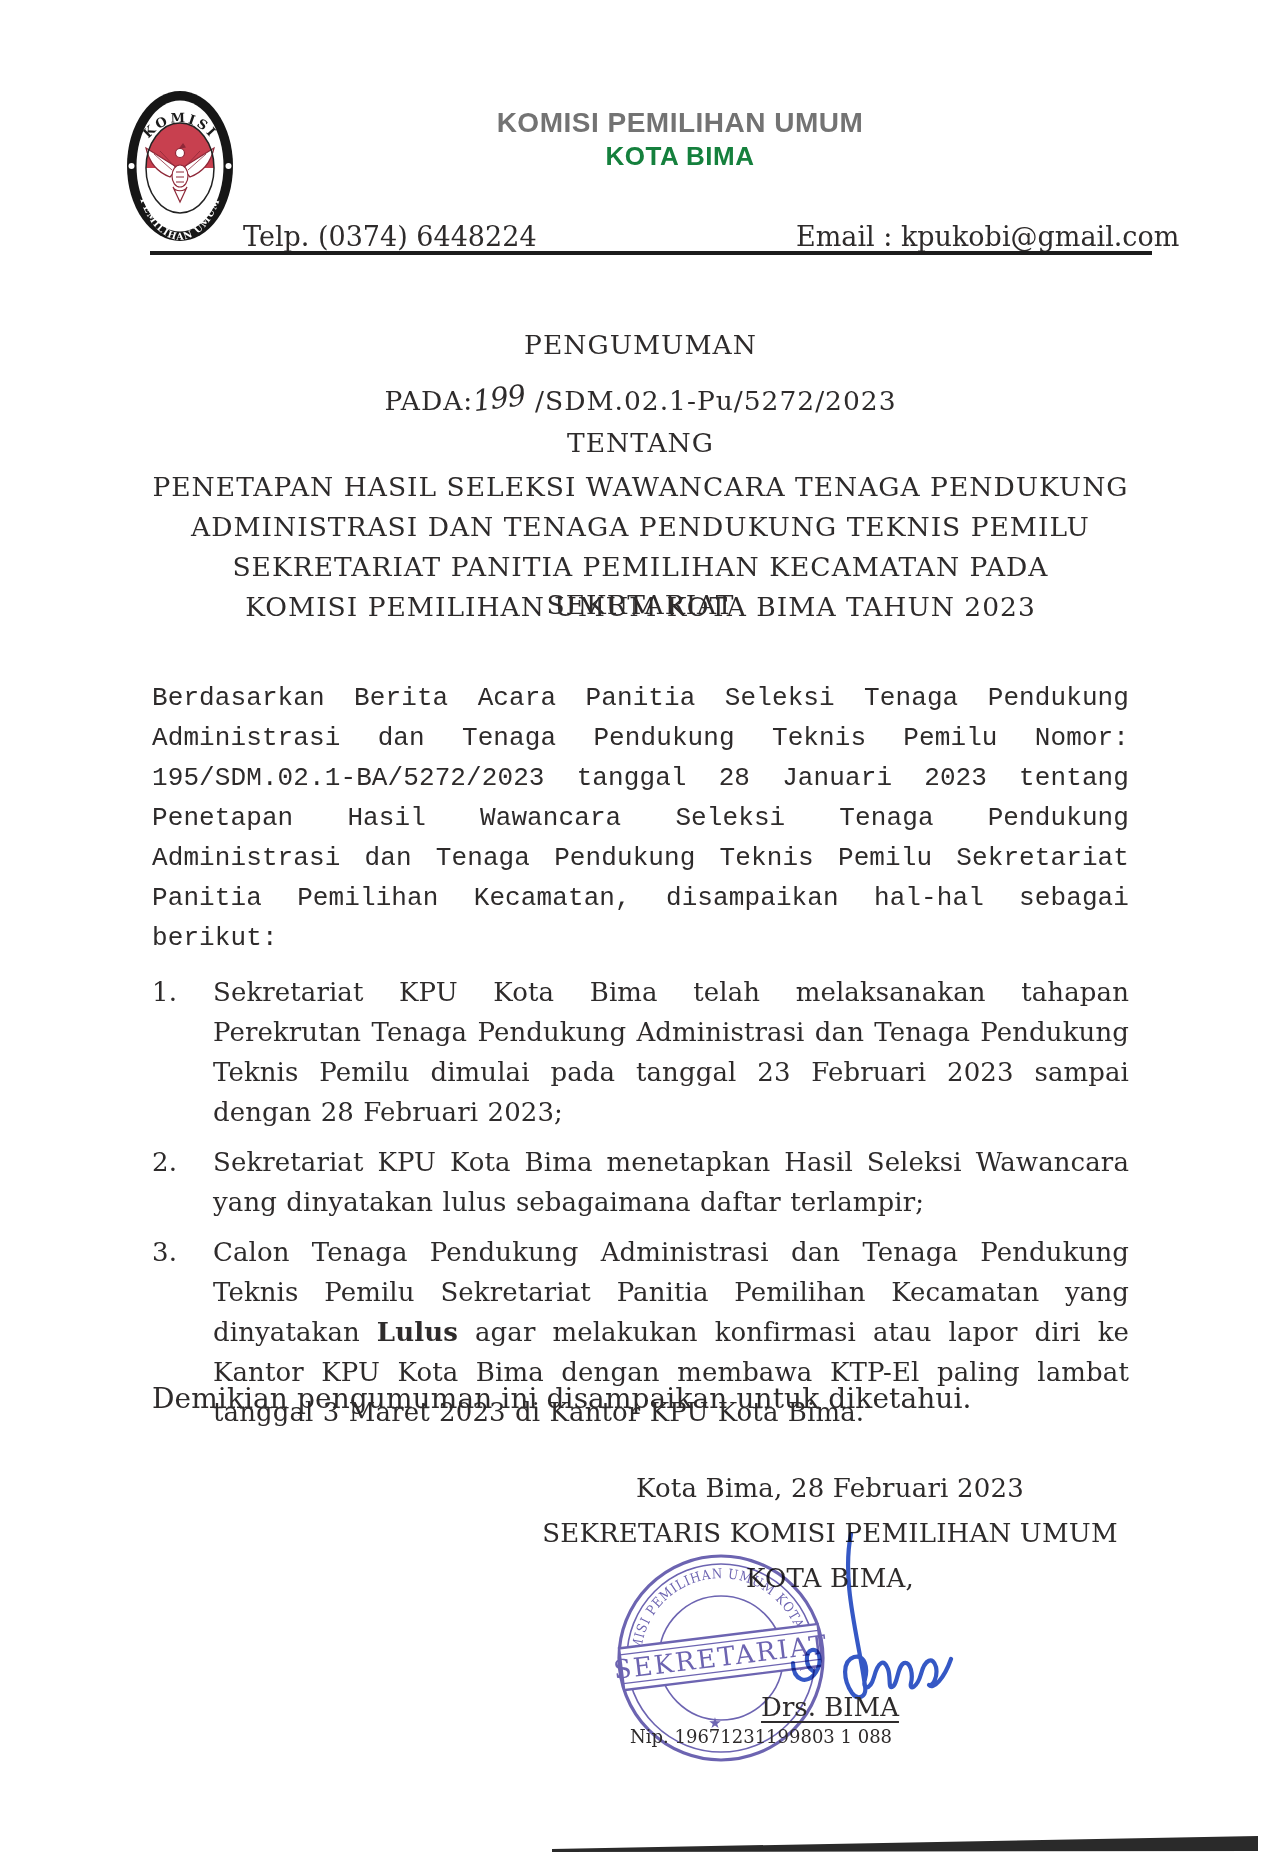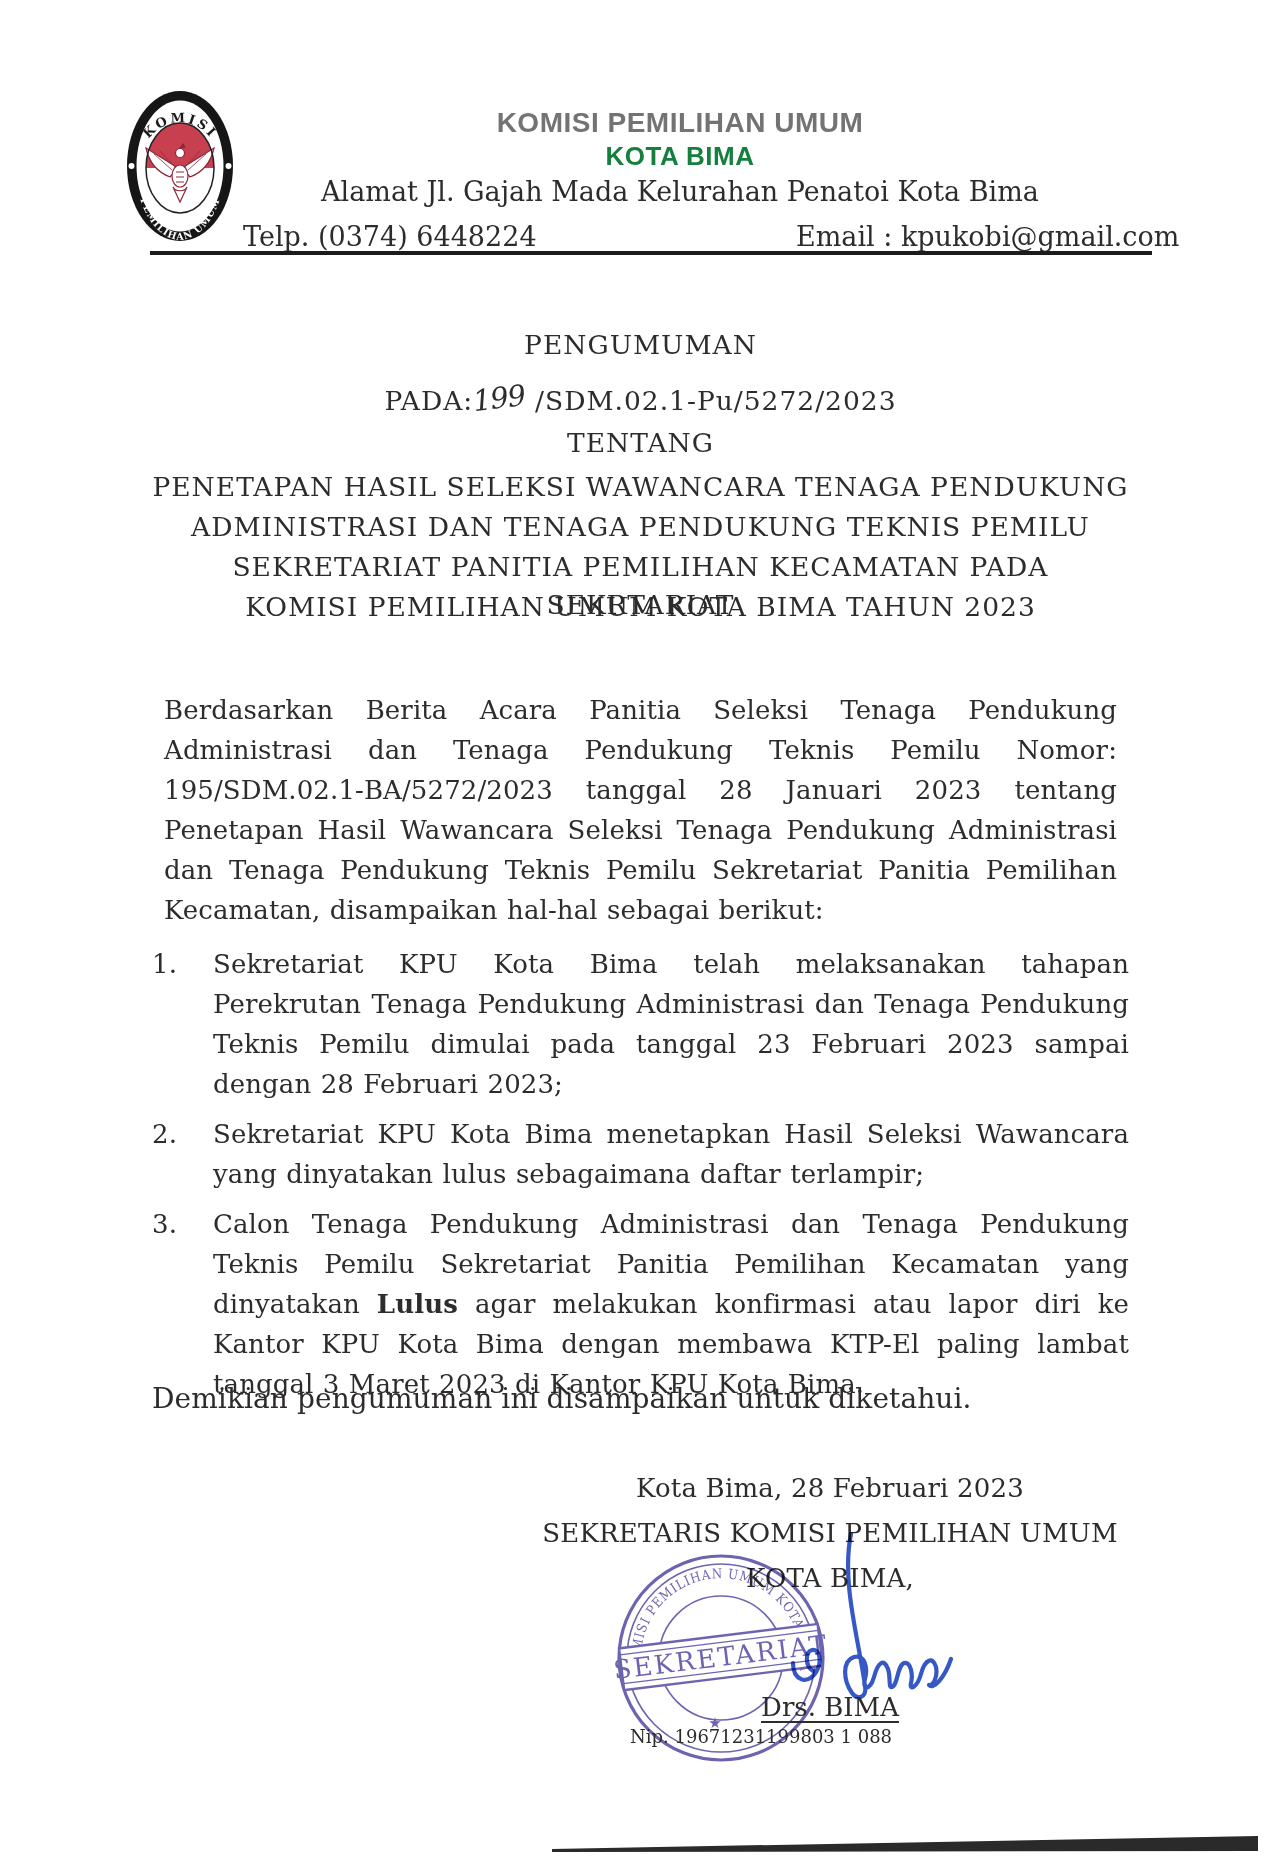--- a/index.html
+++ b/index.html
@@ -31,21 +31,21 @@
   .title-block div{height:38px;line-height:38px;}
   .t-nomor{margin-top:17px;}
   .t-tentang{margin-top:5px;}
   .t-s1{margin-top:6px;}
   .t-s2,.t-s3,.t-s4{margin-top:2px;}
   .hand{display:inline-block;font-style:italic;font-size:29px;letter-spacing:-1px;
         transform:rotate(-7deg) translateY(-2px);}
   
   .body-block{position:absolute;left:152px;top:678px;width:977px;
               font-size:26px;letter-spacing:.1px;word-spacing:1px;}
-  .opening{margin:12px;text-align:justify;line-height:40px;}
+  .opening{margin:0;text-align:justify;line-height:40px;font-family:Liberation Mono, monospace;}
   .num-list{margin-top:14px;}
   .item{display:flex;margin-top:10px;line-height:40px;}
   .item .num{flex:0 0 61px;}
   .item .itxt{flex:1;text-align:justify;}
   .closing{position:absolute;left:152px;top:1382px;font-size:28px;letter-spacing:.1px;}
   
   .sig-head{position:absolute;left:470px;top:1466px;width:720px;text-align:center;
             font-size:26px;letter-spacing:.2px;}
   .sig-head div{height:45px;line-height:45px;}
   .sig-name{position:absolute;left:630px;top:1692px;width:400px;text-align:center;
@@ -89,21 +89,20 @@
     </g>
     <ellipse cx="56" cy="80" rx="34" ry="45" fill="none" stroke="#222222" stroke-width="1.5"></ellipse>
     <text font-size="9.5" font-weight="bold" fill="#ffffff" letter-spacing="1" text-anchor="middle">
       <textPath href="#lgBot" startOffset="50%">PEMILIHAN UMUM</textPath>
     </text>
   </svg>
 
   <div class="head-center">
     <div class="org1">KOMISI PEMILIHAN UMUM</div>
     <div class="org2">KOTA BIMA</div>
-    <div class="addr">Alamat Jl. Gajah Mada Kelurahan Penatoi Kota Bima</div>
   </div>
   <div class="phone">Telp. (0374) 6448224</div>
   <div class="email">Email : kpukobi@gmail.com</div>
   <div class="head-rule"></div>
 
   <div class="title-block">
     <div>PENGUMUMAN</div>
     <div class="t-nomor"><span>PADA:</span><span class="hand">199</span><span> /SDM.02.1-Pu/5272/2023</span></div>
     <div class="t-tentang">TENTANG</div>
     <div class="t-s1">PENETAPAN HASIL SELEKSI WAWANCARA TENAGA PENDUKUNG</div>

